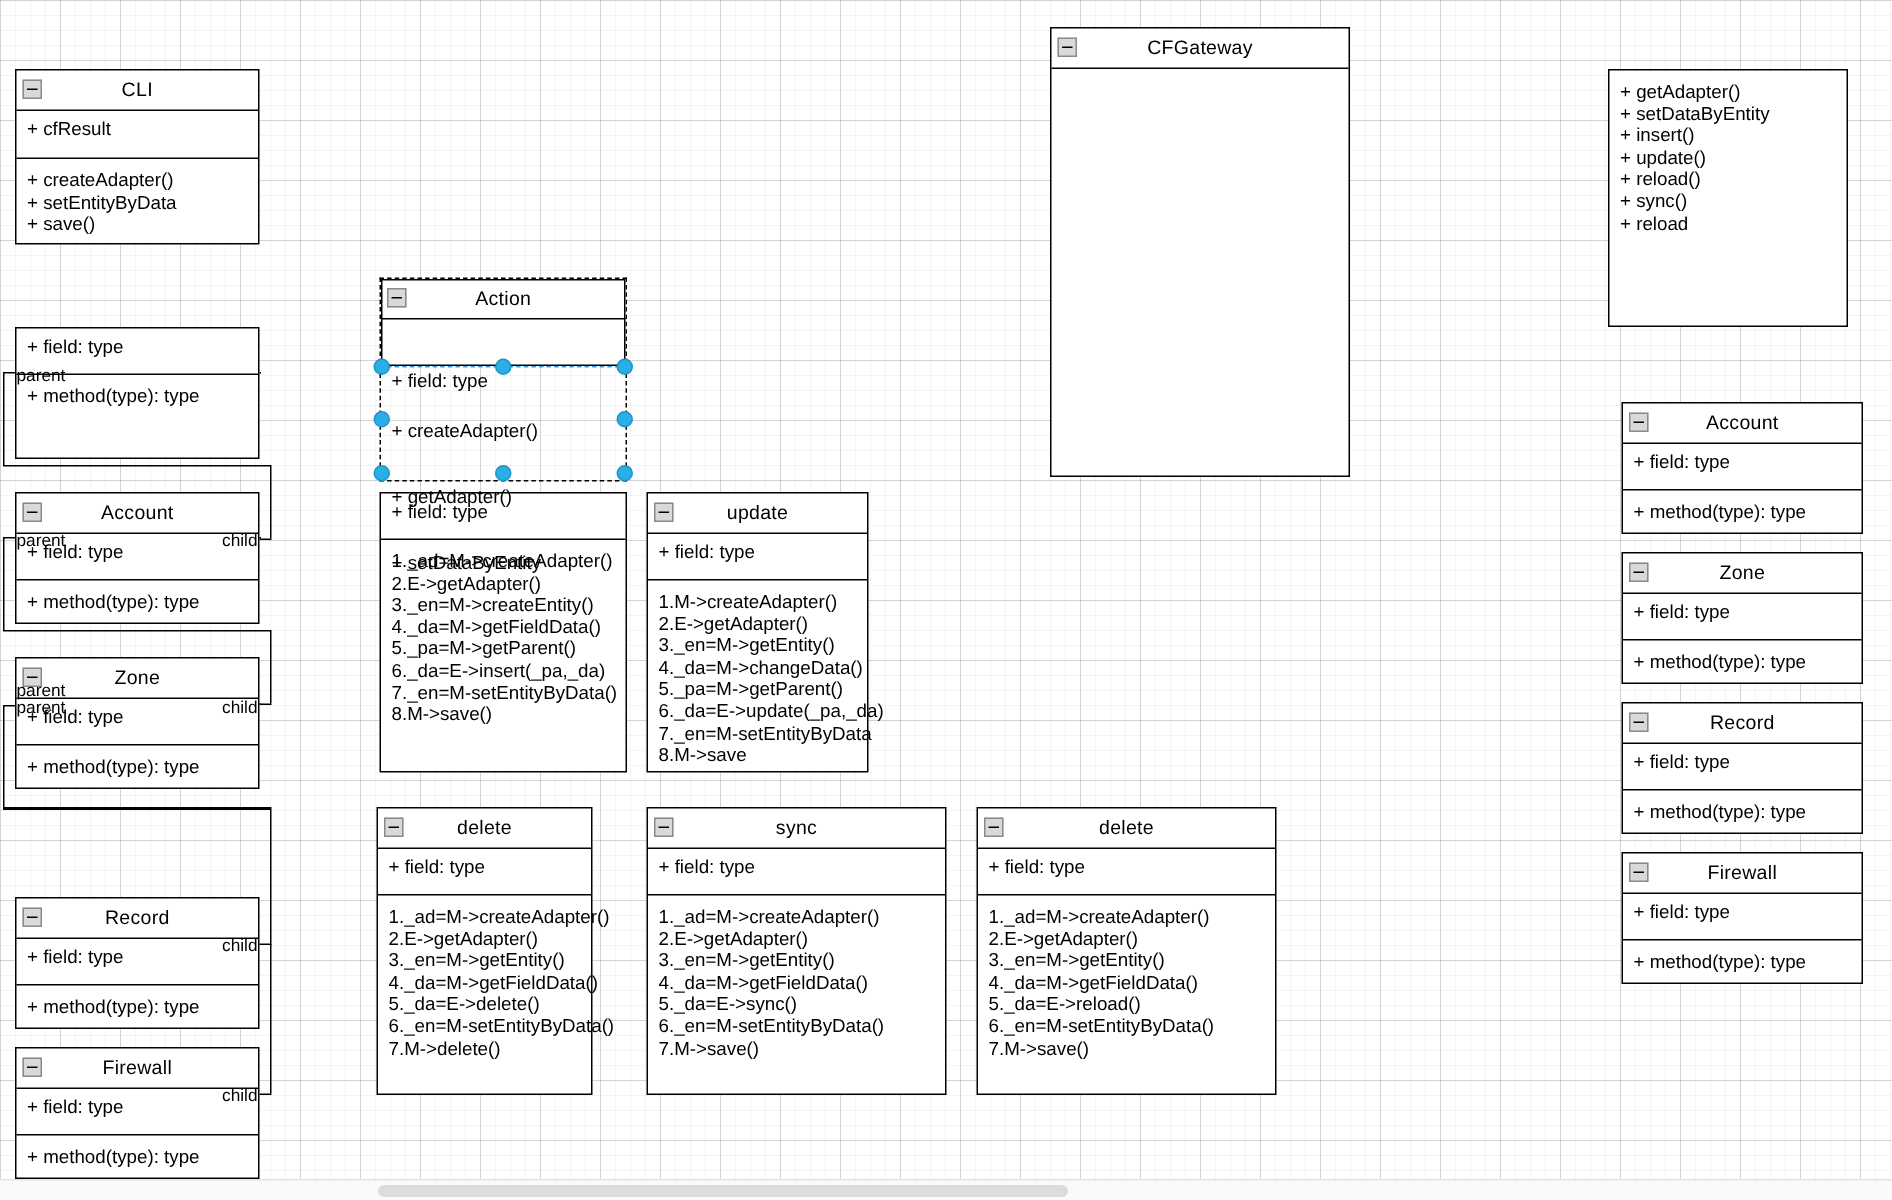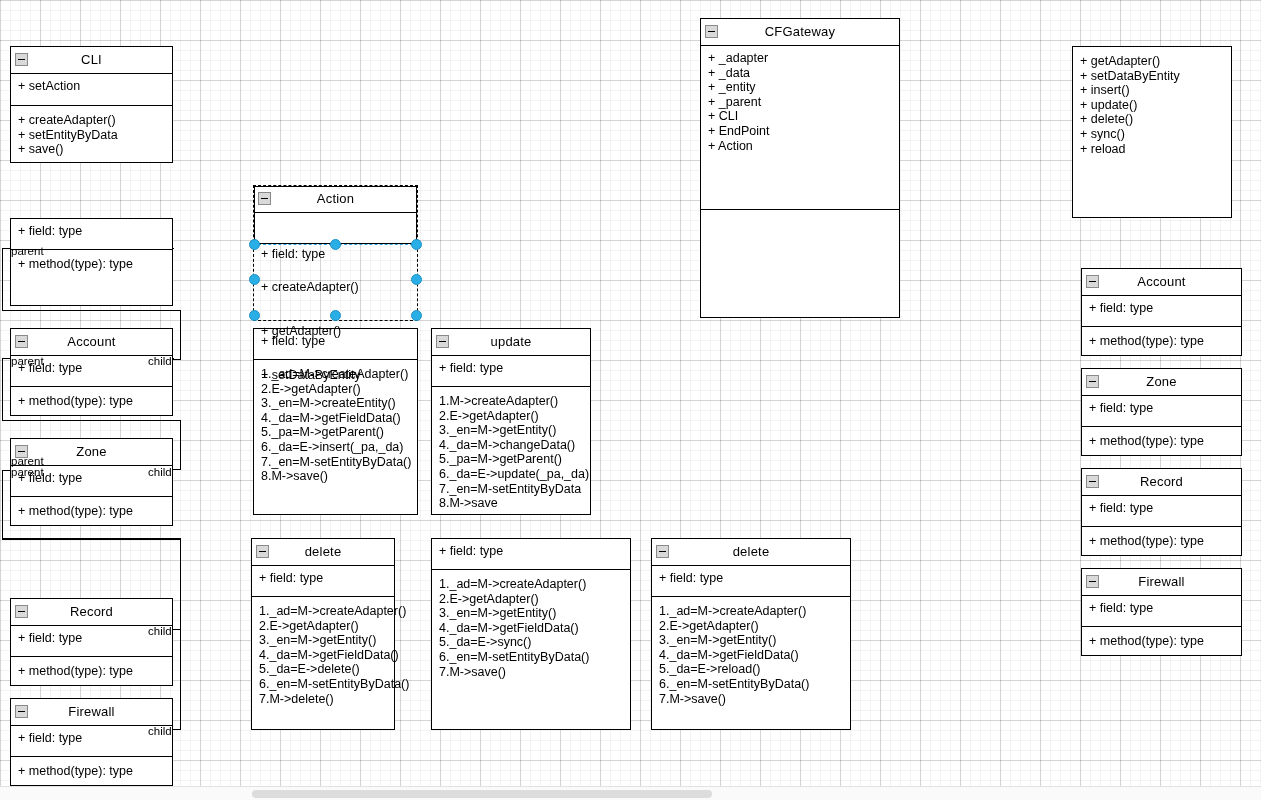--- a/index.html
+++ b/index.html
@@ -173,21 +173,21 @@
 <div class="conn-label" style="left:148px;top:466px;">child</div>
 <div class="conn-label" style="left:148px;top:625px;">child</div>
 <div class="conn-label" style="left:148px;top:725px;">child</div>
 
 <div id="classes-layer">
     <div class="uml" style="left: 10px; top: 46px; width: 163px; height: 117px;">
       <div class="title-row">
         <span class="collapse-icon"></span>
         <div class="title">CLI</div>
       </div>
-      <div class="compartment bordered" style="height: 32px;"><div class="line">+ setAction</div></div>
+      <div class="compartment bordered" style="height: 32px;"><div class="line">+ cfResult</div></div>
       <div class="compartment" style="padding-top: 7px;"><div class="line">+ createAdapter()</div><div class="line">+ setEntityByData</div><div class="line">+ save()</div></div>
     </div>
     <div class="uml" style="left: 10px; top: 218px; width: 163px; height: 88px;">
       <div class="compartment bordered" style="height: 31px;"><div class="line">+ field: type</div></div>
       <div class="compartment" style="padding-top: 7px;"><div class="line">+ method(type): type</div></div>
     </div>
     <div class="uml" style="left: 10px; top: 328px; width: 163px; height: 88px;">
       <div class="title-row">
         <span class="collapse-icon"></span>
         <div class="title">Account</div>
@@ -216,57 +216,60 @@
         <span class="collapse-icon"></span>
         <div class="title">Firewall</div>
       </div>
       <div class="compartment bordered" style="height: 31px;"><div class="line">+ field: type</div></div>
       <div class="compartment" style="padding-top: 7px;"><div class="line">+ method(type): type</div></div>
     </div>
     <div class="uml" style="left: 253px; top: 328px; width: 165px; height: 187px;">
       <div class="compartment bordered" style="height: 31px;"><div class="line">+ field: type</div></div>
       <div class="compartment" style="padding-top: 7px;"><div class="line">1._ad=M-&gt;createAdapter()</div><div class="line">2.E-&gt;getAdapter()</div><div class="line">3._en=M-&gt;createEntity()</div><div class="line">4._da=M-&gt;getFieldData()</div><div class="line">5._pa=M-&gt;getParent()</div><div class="line">6._da=E-&gt;insert(_pa,_da)</div><div class="line">7._en=M-setEntityByData()</div><div class="line">8.M-&gt;save()</div></div>
     </div>
-    <div class="uml" style="left: 431px; top: 328px; width: 160px; height: 187px;">
+    <div class="uml" style="left: 431px; top: 328px; width: 148px; height: 187px;">
       <div class="title-row">
         <span class="collapse-icon"></span>
         <div class="title">update</div>
       </div>
       <div class="compartment bordered" style="height: 31px;"><div class="line">+ field: type</div></div>
       <div class="compartment" style="padding-top: 7px;"><div class="line">1.M-&gt;createAdapter()</div><div class="line">2.E-&gt;getAdapter()</div><div class="line">3._en=M-&gt;getEntity()</div><div class="line">4._da=M-&gt;changeData()</div><div class="line">5._pa=M-&gt;getParent()</div><div class="line">6._da=E-&gt;update(_pa,_da)</div><div class="line">7._en=M-setEntityByData</div><div class="line">8.M-&gt;save</div></div>
     </div>
     <div class="uml" style="left: 251px; top: 538px; width: 144px; height: 192px;">
       <div class="title-row">
         <span class="collapse-icon"></span>
         <div class="title">delete</div>
       </div>
       <div class="compartment bordered" style="height: 31px;"><div class="line">+ field: type</div></div>
       <div class="compartment" style="padding-top: 7px;"><div class="line">1._ad=M-&gt;createAdapter()</div><div class="line">2.E-&gt;getAdapter()</div><div class="line">3._en=M-&gt;getEntity()</div><div class="line">4._da=M-&gt;getFieldData()</div><div class="line">5._da=E-&gt;delete()</div><div class="line">6._en=M-setEntityByData()</div><div class="line">7.M-&gt;delete()</div></div>
     </div>
     <div class="uml" style="left: 431px; top: 538px; width: 200px; height: 192px;">
+      <div class="title-row">
+        <span class="collapse-icon"></span>
+        <div class="title">sync</div>
+      </div>
       <div class="compartment bordered" style="height: 31px;"><div class="line">+ field: type</div></div>
       <div class="compartment" style="padding-top: 7px;"><div class="line">1._ad=M-&gt;createAdapter()</div><div class="line">2.E-&gt;getAdapter()</div><div class="line">3._en=M-&gt;getEntity()</div><div class="line">4._da=M-&gt;getFieldData()</div><div class="line">5._da=E-&gt;sync()</div><div class="line">6._en=M-setEntityByData()</div><div class="line">7.M-&gt;save()</div></div>
     </div>
     <div class="uml" style="left: 651px; top: 538px; width: 200px; height: 192px;">
       <div class="title-row">
         <span class="collapse-icon"></span>
         <div class="title">delete</div>
       </div>
       <div class="compartment bordered" style="height: 31px;"><div class="line">+ field: type</div></div>
       <div class="compartment" style="padding-top: 7px;"><div class="line">1._ad=M-&gt;createAdapter()</div><div class="line">2.E-&gt;getAdapter()</div><div class="line">3._en=M-&gt;getEntity()</div><div class="line">4._da=M-&gt;getFieldData()</div><div class="line">5._da=E-&gt;reload()</div><div class="line">6._en=M-setEntityByData()</div><div class="line">7.M-&gt;save()</div></div>
     </div>
     <div class="uml" style="left: 700px; top: 18px; width: 200px; height: 300px;">
       <div class="title-row">
         <span class="collapse-icon"></span>
         <div class="title">CFGateway</div>
       </div>
-      <div class="compartment bordered" style="height: 164px;"><div class="line">+ _adapter</div><div class="line">+ _data</div><div class="line">+ _entity</div><div class="line">+ _parent</div><div class="line">+ CLI</div><div class="line">+ EndPoint</div><div class="line">+ Action</div></div>
     </div>
     <div class="uml" style="left: 1072px; top: 46px; width: 160px; height: 172px;">
-      <div class="compartment" style="padding-top: 7px;"><div class="line">+ getAdapter()</div><div class="line">+ setDataByEntity</div><div class="line">+ insert()</div><div class="line">+ update()</div><div class="line">+ delete()</div><div class="line">+ sync()</div><div class="line">+ reload</div></div>
+      <div class="compartment" style="padding-top: 7px;"><div class="line">+ getAdapter()</div><div class="line">+ setDataByEntity</div><div class="line">+ insert()</div><div class="line">+ update()</div><div class="line">+ reload()</div><div class="line">+ sync()</div><div class="line">+ reload</div></div>
     </div>
     <div class="uml" style="left: 1081px; top: 268px; width: 161px; height: 88px;">
       <div class="title-row">
         <span class="collapse-icon"></span>
         <div class="title">Account</div>
       </div>
       <div class="compartment bordered" style="height: 31px;"><div class="line">+ field: type</div></div>
       <div class="compartment" style="padding-top: 7px;"><div class="line">+ method(type): type</div></div>
     </div>
     <div class="uml" style="left: 1081px; top: 368px; width: 161px; height: 88px;">

